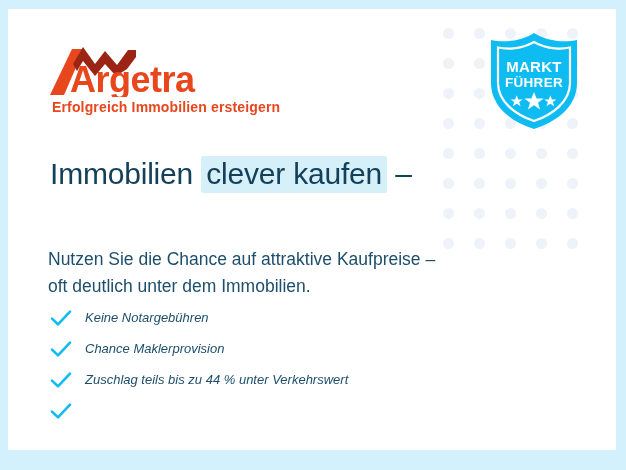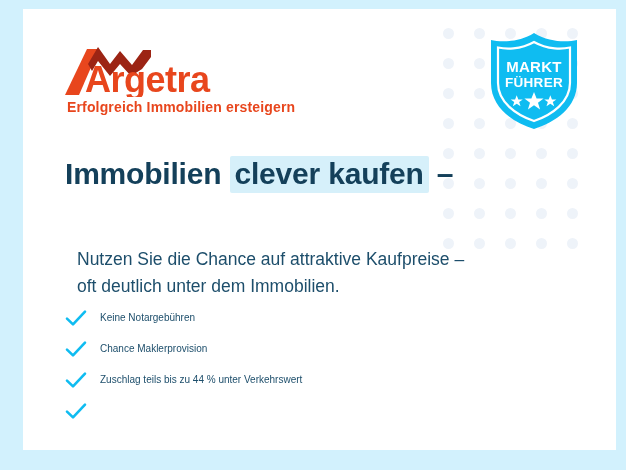--- a/index.html
+++ b/index.html
@@ -12,21 +12,21 @@
     overflow: hidden;
     background: #d2f1fd;
     font-family: "Liberation Sans", sans-serif;
   }
   .banner {
     position: relative;
     width: 626px;
     height: 470px;
     background: #d2f1fd;
     box-sizing: border-box;
-    padding: 9px 10px 20px 23px;
+    padding: 9px 10px 20px 8px;
   }
   .panel {
     position: relative;
     width: 100%;
     height: 100%;
     background: #ffffff;
     overflow: hidden;
   }
 
   
@@ -81,57 +81,58 @@
     height: 100px;
   }
 
   
   .headline {
     position: absolute;
     left: 42px;
     top: 127px;
     width: 480px;
     font-size: 30px;
-    font-weight: bold;
+    font-weight: normal;
     line-height: 36px;
     color: #14405a;
     letter-spacing: -0.2px;
   }
   .headline .hl {
     background: #d6f0fa;
     padding: 1px 5px 3px 5px;
     border-radius: 2px;
   }
 
   
   .subhead {
     position: absolute;
-    left: 54px;
+    left: 40px;
     top: 219px;
     width: 500px;
     font-size: 17.5px;
     line-height: 27px;
     color: #1d4e6b;
   }
 
   
   .bullets {
     position: absolute;
     left: 42px;
     top: 293px;
     list-style: none;
     margin: 0;
     padding: 0;
   }
   .bullets li {
     display: flex;
     align-items: center;
     height: 31px;
-    font-size: 10px;
+    font-size: 13px;
     color: #1d4e6b;
+    font-style: italic;
   }
   .check-icon {
     flex: 0 0 auto;
     width: 22px;
     height: 18px;
     margin-right: 13px;
     display: block;
   }
 </style>
 </head>

